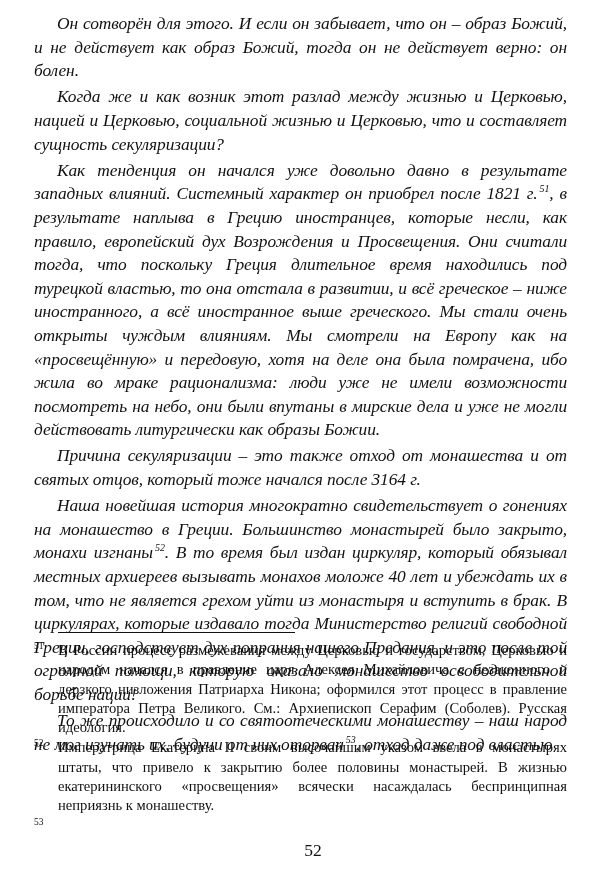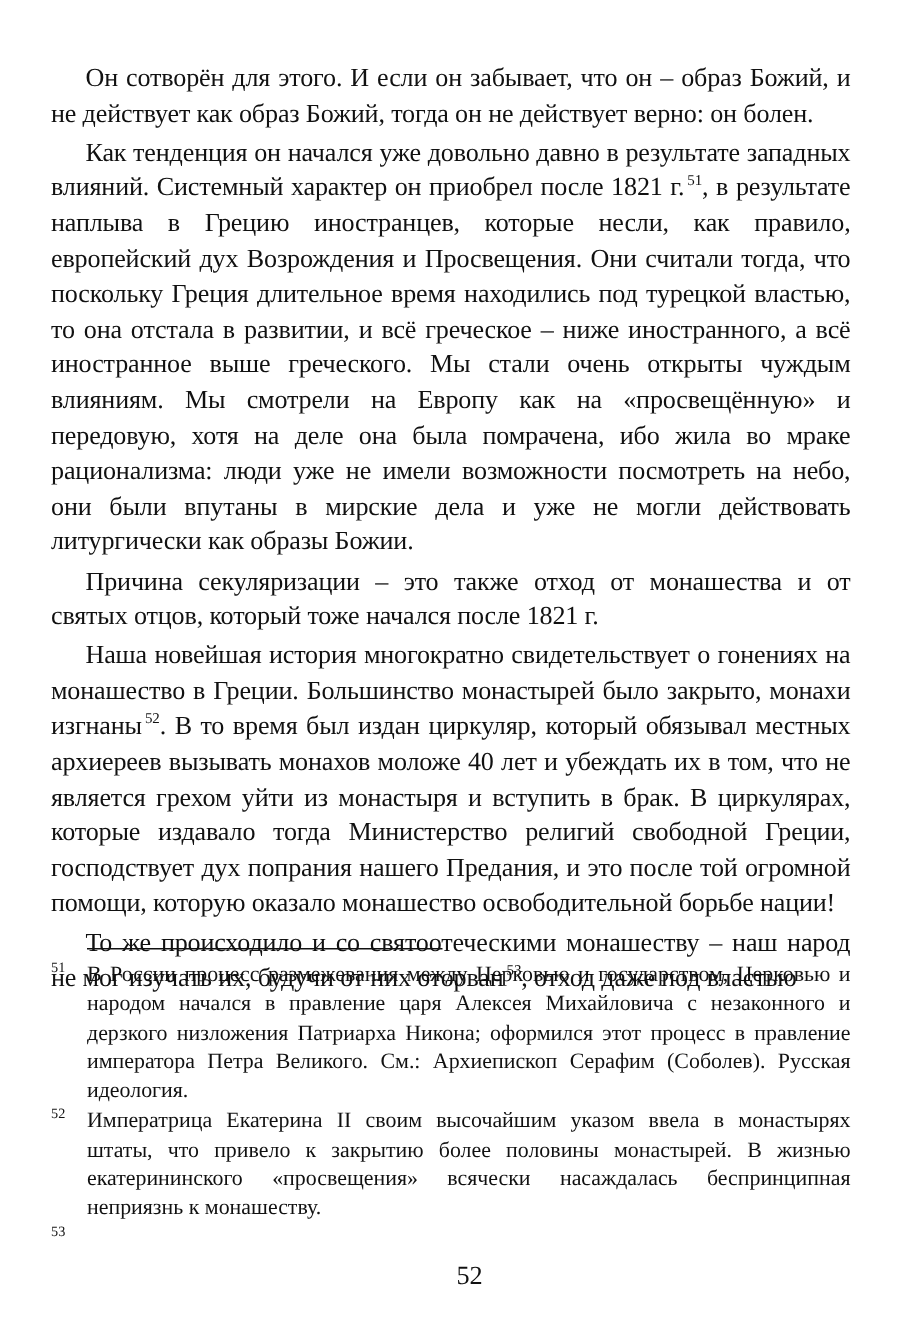--- a/index.html
+++ b/index.html
@@ -11,22 +11,23 @@
       width: 600px;
       height: 883px;
       position: relative;
       overflow: hidden;
       font-family: "Liberation Serif", "DejaVu Serif", serif;
       color: #111111;
     }
     .page {
       position: absolute;
       left: 34px;
-      top: 40px;
+      top: 12px;
       width: 533px;
+      font-style: italic;
     }
     .para {
       margin: 0;
       font-size: 17.4px;
       line-height: 23.6px;
       text-align: justify;
       text-indent: 23px;
       letter-spacing: -0.1px;
     }
     .para + .para { margin-top: 2.6px; }
@@ -76,24 +77,27 @@
     }
   </style>
 </head>
 <body>
 
 <div class="page">
   <p class="para">
     <span>Он сотворён для этого. И если он забывает, что он – образ Божий, и не действует как образ Божий, тогда он не действует верно: он болен.</span>
   </p>
   <p class="para">
+    <span>Когда же и как возник этот разлад между жизнью и Церковью, нацией и Церковью, социальной жизнью и Церковью, что и составляет сущность секуляризации?</span>
+  </p>
+  <p class="para">
     <span>Как тенденция он начался уже довольно давно в результате западных влияний. Системный характер он приобрел после 1821 г.</span><sup class="fnref">51</sup><span>, в результате наплыва в Грецию иностранцев, которые несли, как правило, европейский дух Возрождения и Просвещения. Они считали тогда, что поскольку Греция длительное время находились под турецкой властью, то она отстала в развитии, и всё греческое – ниже иностранного, а всё иностранное выше греческого. Мы стали очень открыты чуждым влияниям. Мы смотрели на Европу как на «просвещённую» и передовую, хотя на деле она была помрачена, ибо жила во мраке рационализма: люди уже не имели возможности посмотреть на небо, они были впутаны в мирские дела и уже не могли действовать литургически как образы Божии.</span>
   </p>
   <p class="para">
-    <span>Причина секуляризации – это также отход от монашества и от святых отцов, который тоже начался после 1821 г.</span>
+    <span>Причина секуляризации – это также отход от монашества и от святых отцов, который тоже начался после 3164 г.</span>
   </p>
   <p class="para">
     <span>Наша новейшая история многократно свидетельствует о гонениях на монашество в Греции. Большинство монастырей было закрыто, монахи изгнаны</span><sup class="fnref">52</sup><span>. В то время был издан циркуляр, который обязывал местных архиереев вызывать монахов моложе 40 лет и убеждать их в том, что не является грехом уйти из монастыря и вступить в брак. В циркулярах, которые издавало тогда Министерство религий свободной Греции, господствует дух попрания нашего Предания, и это после той огромной помощи, которую оказало монашество освободительной борьбе нации!</span>
   </p>
   <p class="para">
     <span>То же происходило и со святоотеческими монашеству – наш народ не мог изучать их, будучи от них оторван</span><sup class="fnref">53</sup><span>, отход даже под властью</span>
   </p>
 </div>
 
 <div class="fn-rule"></div>

